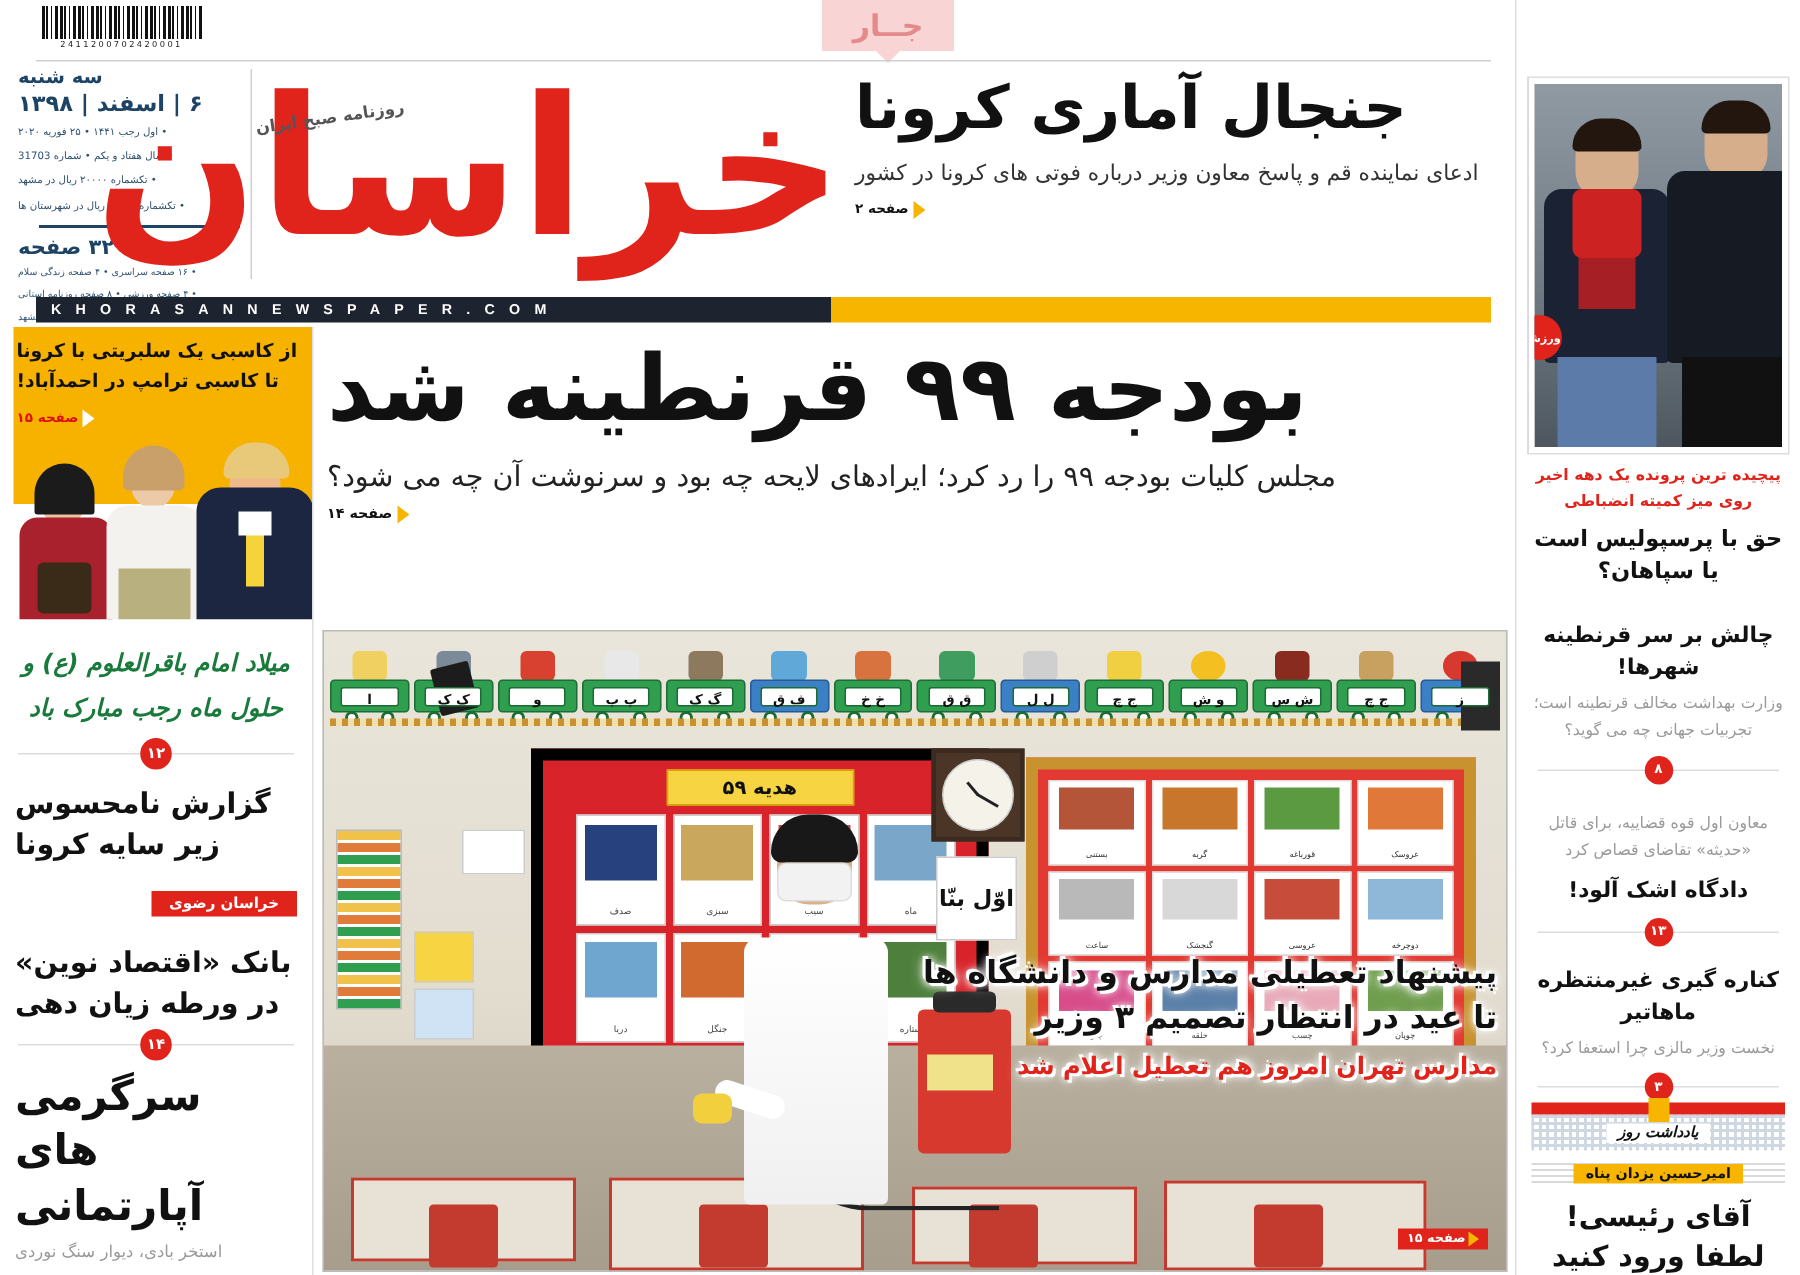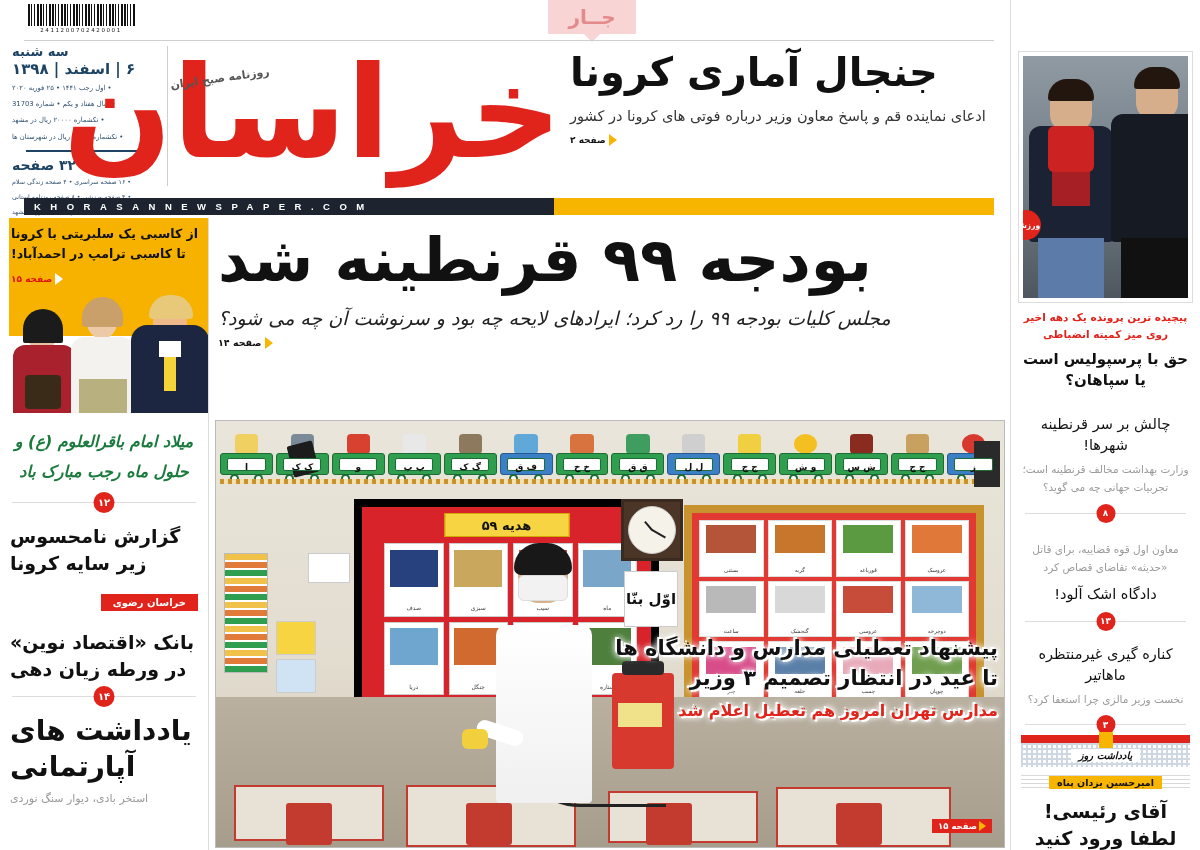--- a/index.html
+++ b/index.html
@@ -89,21 +89,21 @@
   .redtag { display:inline-block; background:#e0231b; color:#fff; font-size:10px; font-weight:700;
      padding:3px 12px; margin:10px 10px 4px 10px; }
   .lc-sub { padding:4px 10px 0 10px; font-size:11px; color:#999; line-height:1.6; text-align:left; }
   .lc-big { padding:10px 10px 0 10px; text-align:left; font-size:28px; font-weight:800; line-height:1.3; color:#111;}
   .coldiv { position:absolute; left:208px; top:218px; width:1px; height:632px; background:#ddd; }
 
   
   .center { position:absolute; left:212px; top:218px; width:798px; height:632px; }
   .big-headline { text-align:left; padding:8px 10px 0 6px; }
   .big-headline h2 { font-size:61px; font-weight:900; line-height:1.12; color:#111; letter-spacing:-2px; }
-  .big-headline .dek { font-size:19px; color:#222; margin-top:10px; line-height:1.5;font-style:italic; }
+  .big-headline .dek { font-size:19px; color:#222; margin-top:10px; line-height:1.5; }
   .big-headline .pgb { display:inline-flex; align-items:center; gap:3px; margin-top:4px;}
   .big-headline .pgb .lab{font-size:9.5px;font-weight:700;color:#111;}
   .big-headline .pgb .arw{width:0;height:0;border-top:6px solid transparent;border-bottom:6px solid transparent;border-left:8px solid #f7b500;}
 
   
   .photo { position:absolute; left:3px; top:202px; width:790px; height:428px;
      background:#d8d2c4; overflow:hidden; border:1px solid #bbb; }
   .wall { position:absolute; inset:0; background:linear-gradient(180deg,#e9e5da 0%,#e3ddd0 55%,#cfc8ba 100%); }
   .train { position:absolute; left:0; top:10px; width:100%; height:52px; display:flex; gap:3px;
      padding:0 4px; flex-direction:row-reverse; }
@@ -227,21 +227,21 @@
   .coach.a .legs { background:#5c7ba8; }
   .coach.b .legs { background:#111; }
   .sport-badge { position:absolute; left:-12px; bottom:58px; width:30px; height:30px; border-radius:50%;
       background:#e0231b; color:#fff; font-size:7.5px; font-weight:700; display:flex;
       align-items:center; justify-content:center; z-index:4;}
   .rc-kicker { padding:7px 10px 0 10px; text-align:center; font-size:10.5px; color:#e0231b;
       font-weight:700; line-height:1.6; }
   .rc-head { padding:6px 10px 10px 10px; text-align:center; font-size:15px; font-weight:800;
       color:#111; line-height:1.45; }
   .rc-block { padding:12px 10px 2px 10px; }
-  .rc-block .h { text-align:center; font-size:14.5px; font-weight:400; color:#111; line-height:1.45; }
+  .rc-block .h { text-align:center; font-size:14.5px; font-weight:700; color:#111; line-height:1.45; }
   .rc-block .s { text-align:center; font-size:10.5px; color:#9a9a9a; line-height:1.7; margin-top:5px; }
   .rc-sep { height:1px; background:#ddd; margin:14px 14px 10px 14px; position:relative; }
   .rc-sep .circ { width:19px; height:19px; font-size:9px; top:-9px; }
   .note-bar { margin:4px 10px 0 10px; height:8px; background:#e0231b; position:relative; }
   .note-bar .yb { position:absolute; left:50%; transform:translateX(-50%); top:-3px;
       width:14px; height:16px; background:#f7b500; }
   .note-dots { margin:0 10px; height:24px;
       background:repeating-linear-gradient(90deg,#cfd8e2 0 2px,transparent 2px 5px),
                  repeating-linear-gradient(180deg,#cfd8e2 0 2px,transparent 2px 5px);
       display:flex; align-items:center; justify-content:center;font-style:italic; }
@@ -345,21 +345,21 @@
       <span class="circ">۱۲</span>
     </div>
     <div class="lc-head">گزارش نامحسوس زیر سایه کرونا</div>
     <div class="redtag">خراسان رضوی</div>
 
     <div class="lc-head sm">بانک «اقتصاد نوین» در ورطه زیان دهی</div>
 
     <div class="lc-sep">
       <span class="circ">۱۴</span>
     </div>
-    <div class="lc-big">یادداشت های آپارتمانی</div>
+    <div class="lc-big">سرگرمی های آپارتمانی</div>
     <div class="lc-sub">استخر بادی، دیوار سنگ نوردی</div>
   </div>
   <div class="coldiv"></div>
 
   <div class="center">
 
     <div class="big-headline">
       <h2>بودجه ۹۹ قرنطینه شد</h2>
       <div class="dek">مجلس کلیات بودجه ۹۹ را رد کرد؛ ایرادهای لایحه چه بود و سرنوشت آن چه می شود؟</div>
       <div class="pgb">

